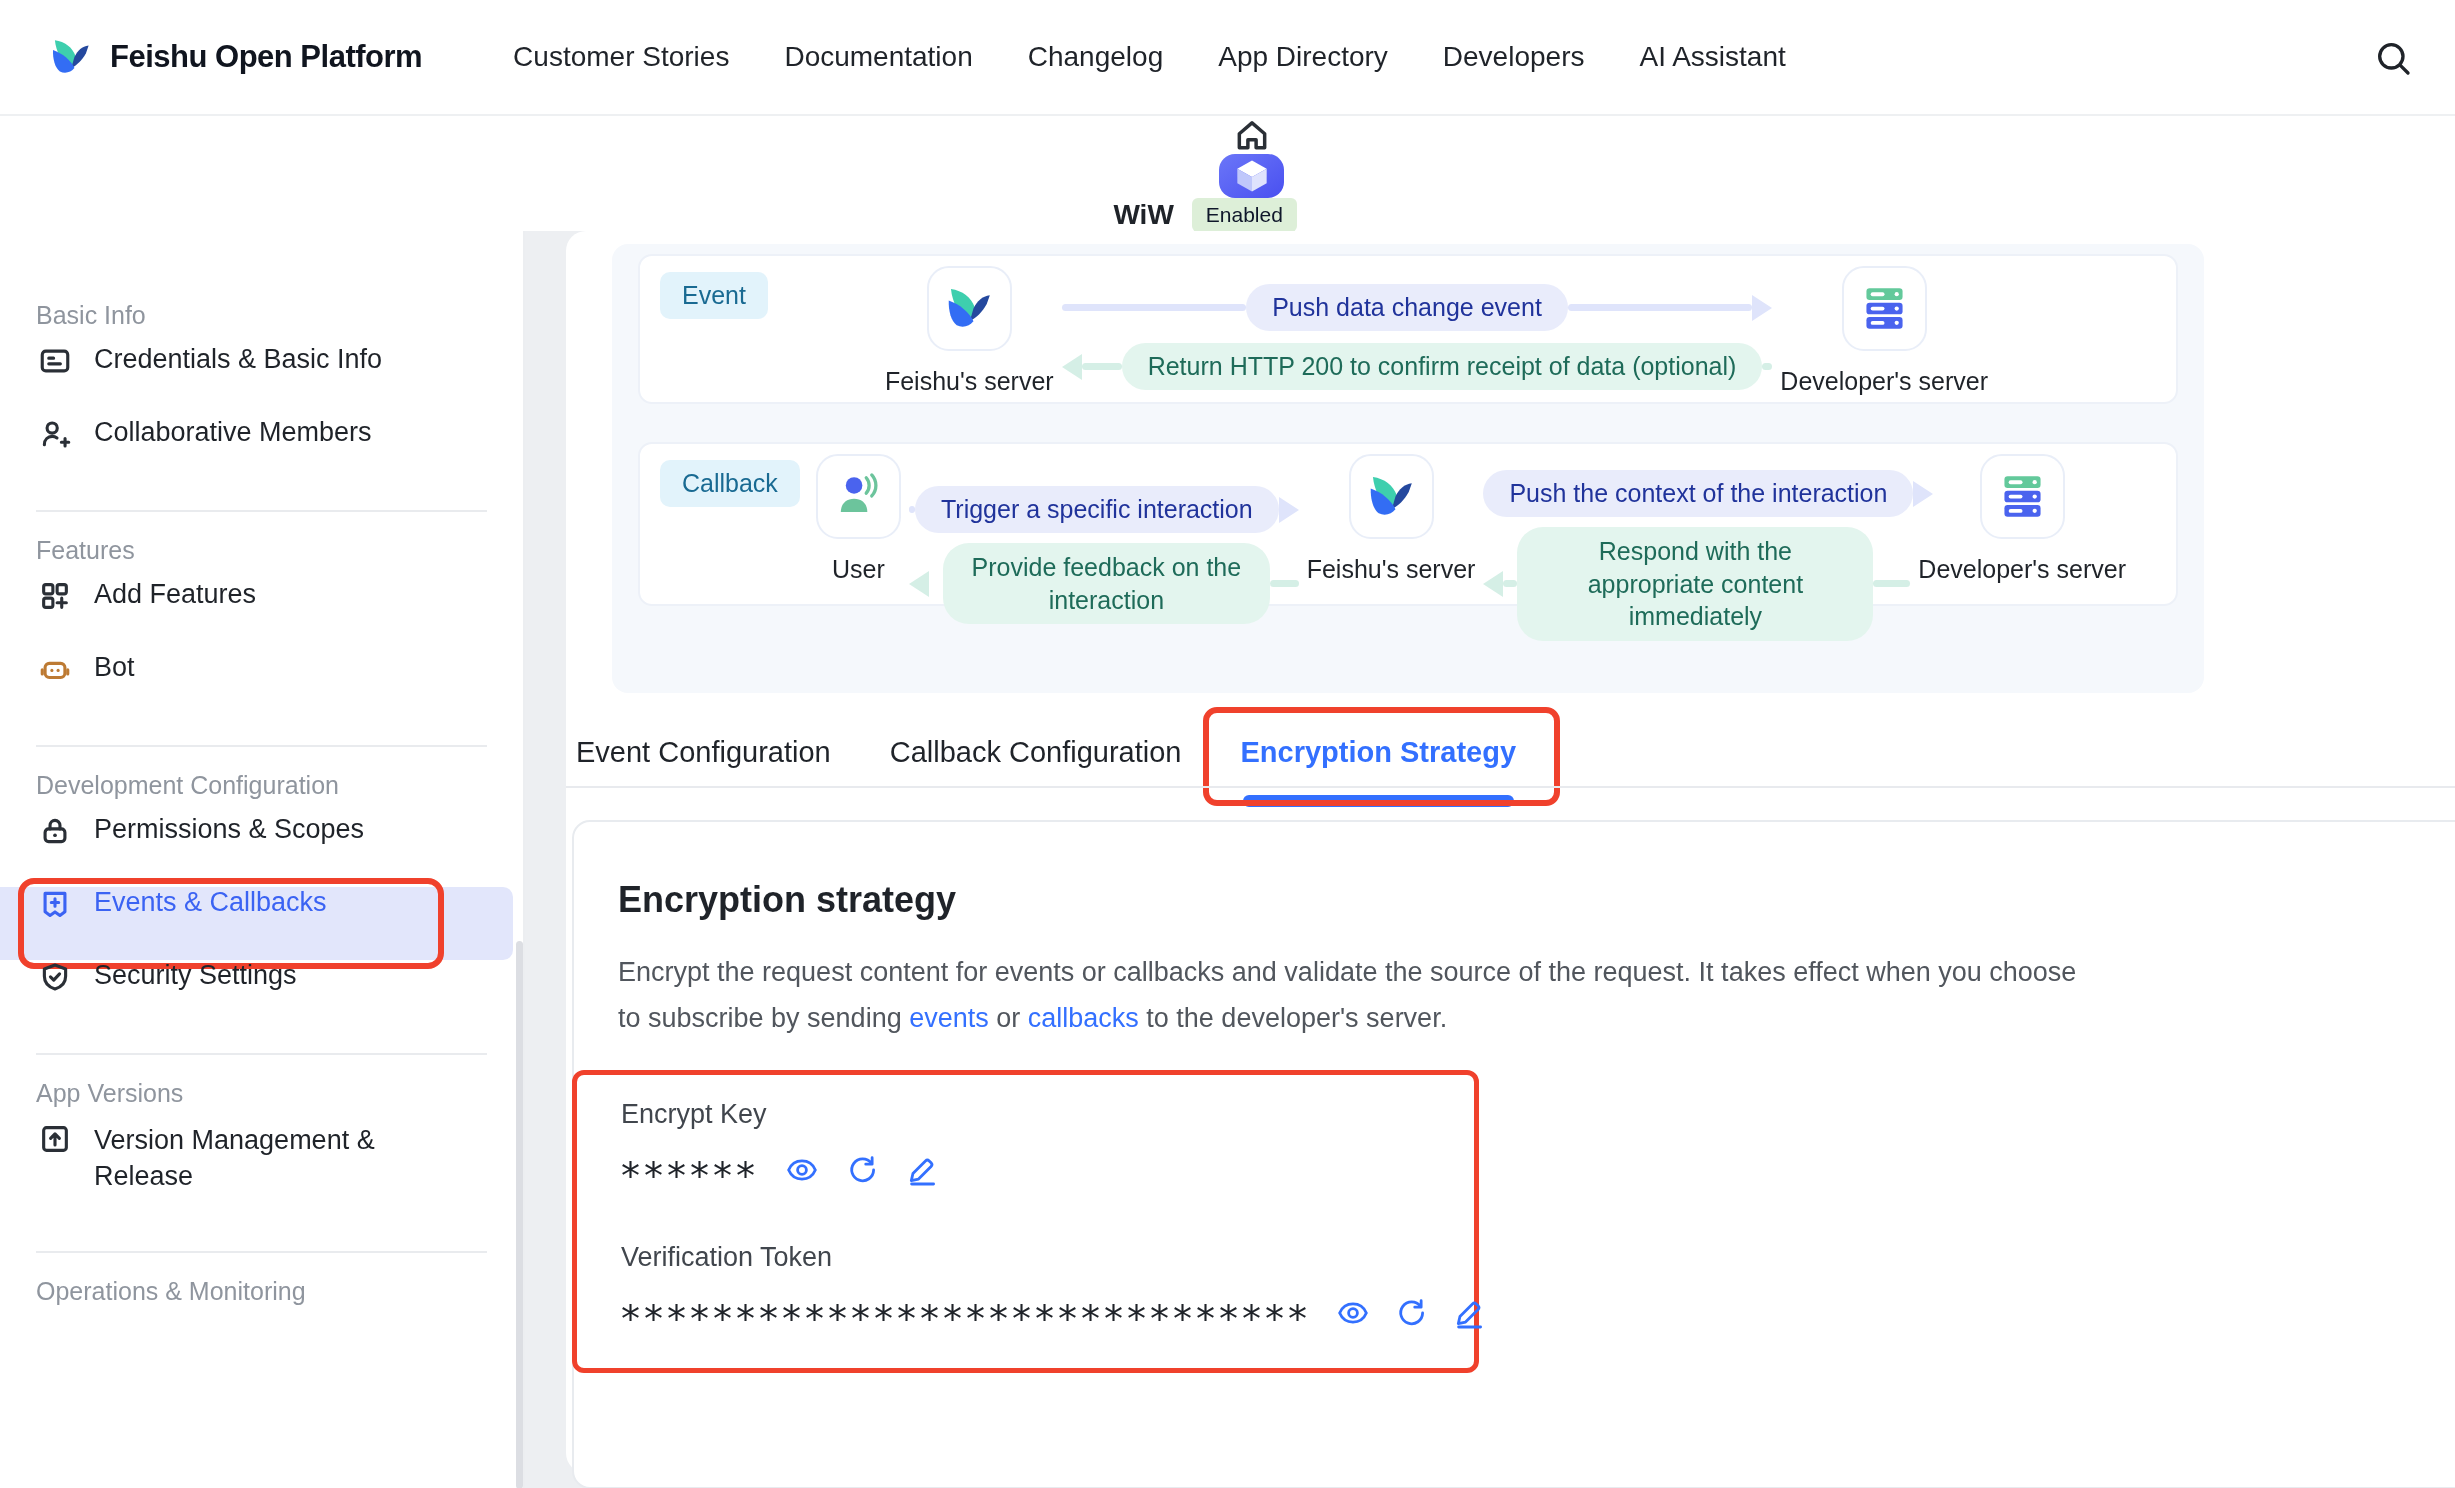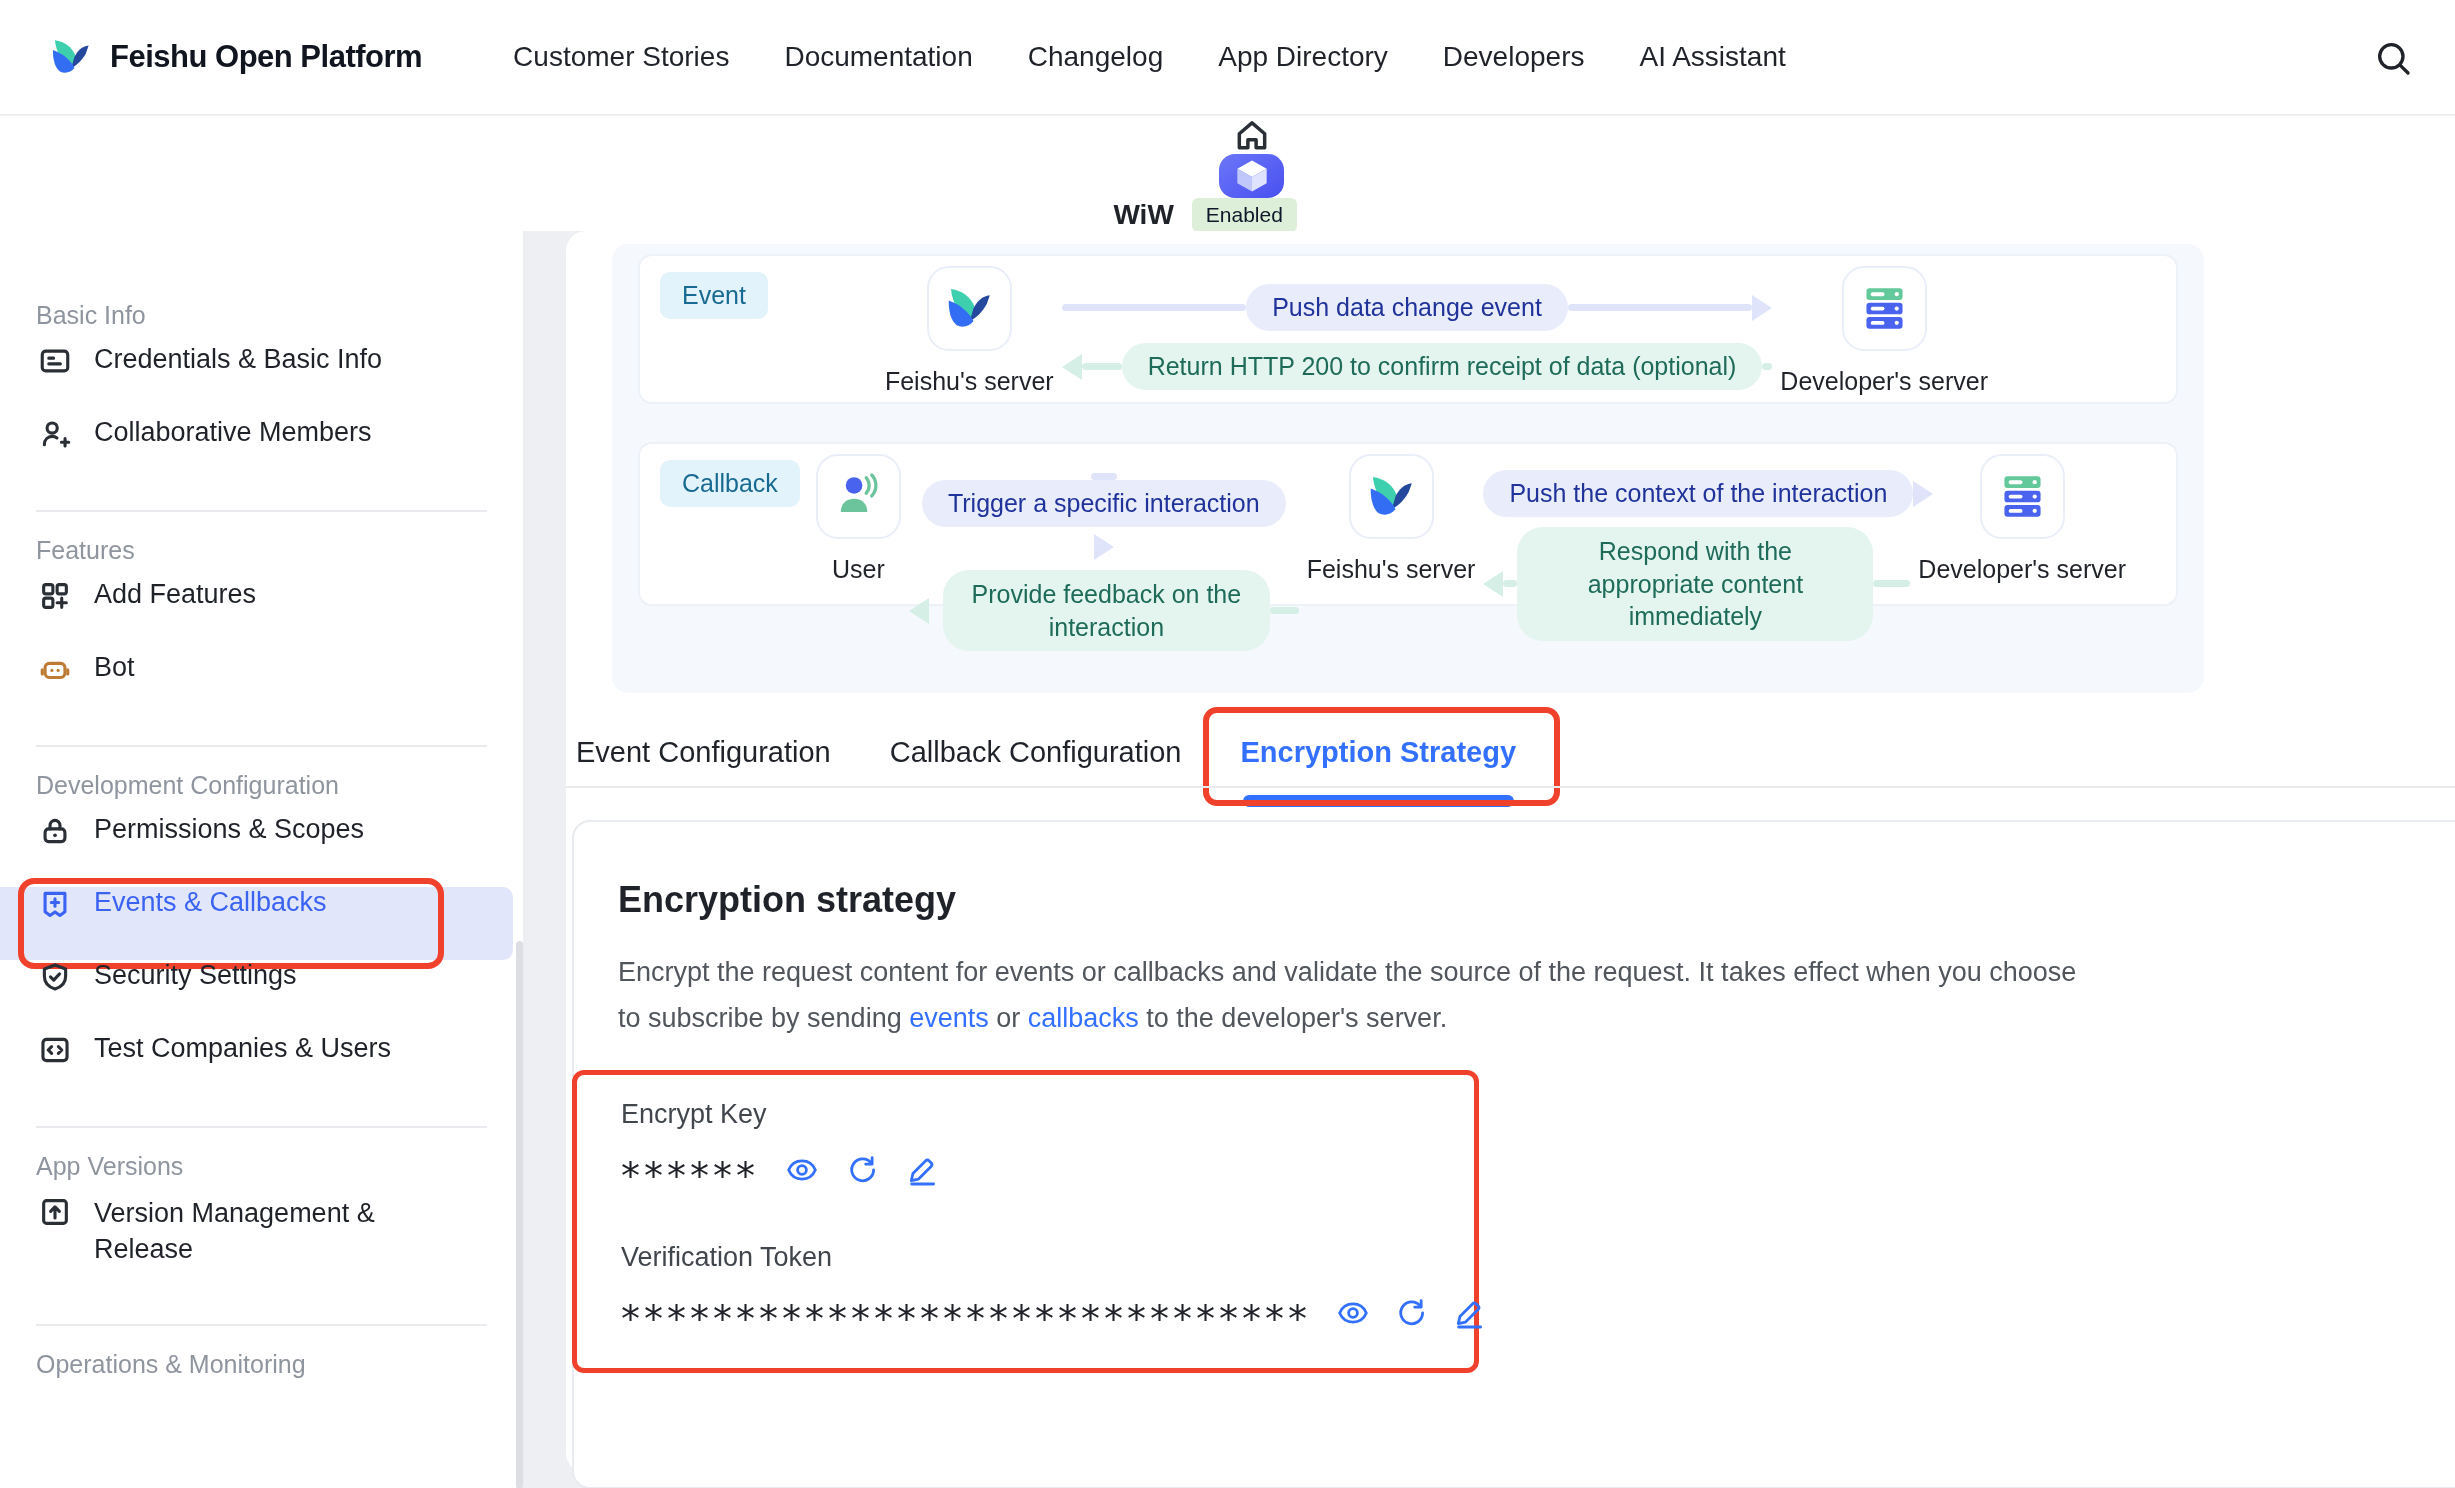--- a/index.html
+++ b/index.html
@@ -244,29 +244,20 @@
     <div class="side-item">
       <span>
         <svg width="34" height="34" viewBox="0 0 24 24" fill="none" stroke="#2a2f36" stroke-width="2.2" stroke-linecap="round" stroke-linejoin="round">
           <path d="M12 3.5 l7.5 2.8 v5.2 c0 4.6-3 7.6-7.5 9 -4.5-1.4-7.5-4.4-7.5-9 V6.3 Z"></path>
           <path d="M8.8 11.9 l2.3 2.3 4.1-4.4"></path>
         </svg>
       </span>
       <span class="lbl">Security Settings</span>
     </div>
 
-    <div class="side-item">
-      <span>
-        <svg width="34" height="34" viewBox="0 0 24 24" fill="none" stroke="#2a2f36" stroke-width="2.2" stroke-linecap="round" stroke-linejoin="round">
-          <rect x="3.5" y="4.5" width="17" height="15" rx="2.5"></rect>
-          <path d="M9.6 9.6 l-2.4 2.4 2.4 2.4 M14.4 9.6 l2.4 2.4 -2.4 2.4"></path>
-        </svg>
-      </span>
-      <span class="lbl">Test Companies &amp; Users</span>
-    </div>
 
     <div class="side-divider"></div>
     <div class="side-header">App Versions</div>
 
     <div class="side-item two-line">
       <span>
         <svg width="34" height="34" viewBox="0 0 24 24" fill="none" stroke="#2a2f36" stroke-width="2.2" stroke-linecap="round" stroke-linejoin="round">
           <rect x="4" y="4" width="16" height="16" rx="2"></rect>
           <path d="M12 16.2 V8.6 M8.9 11.6 L12 8.4 l3.1 3.2"></path>
         </svg>
@@ -334,21 +325,21 @@
             <svg width="53" height="53" viewBox="0 0 48 48">
               <circle cx="20" cy="14" r="7.5" fill="#4a63ee"></circle>
               <path d="M8 38 c0-8 5.5-12 12-12 s12 4 12 12 z" fill="#6cc49c"></path>
               <path d="M31 7 c3.5 4 3.5 10 0 14" fill="none" stroke="#6cc49c" stroke-width="3" stroke-linecap="round"></path>
               <path d="M36 4.5 c5 5.5 5 13.5 0 19" fill="none" stroke="#6cc49c" stroke-width="3" stroke-linecap="round"></path>
             </svg>
           </div>
           <span class="node-lbl">User</span>
         </div>
         <div class="arrows" style="flex:1.05;">
-          <div class="arow" style="margin-top:19px;flex-direction:column;">
+          <div class="arow" style="margin-top:32px;">
             <span class="aline lav" style="width:26px;"></span>
             <span class="pill lav">Trigger a specific interaction</span>
             <span class="aline lav grow"></span>
             <span class="arrR lav"></span>
           </div>
           <div class="arow" style="margin-top:10px;">
             <span class="arrL mint"></span>
             <span class="pill mint multi" style="margin-left:14px;max-width:327px;">Provide feedback on the interaction</span>
             <span class="aline mint grow"></span>
           </div>

